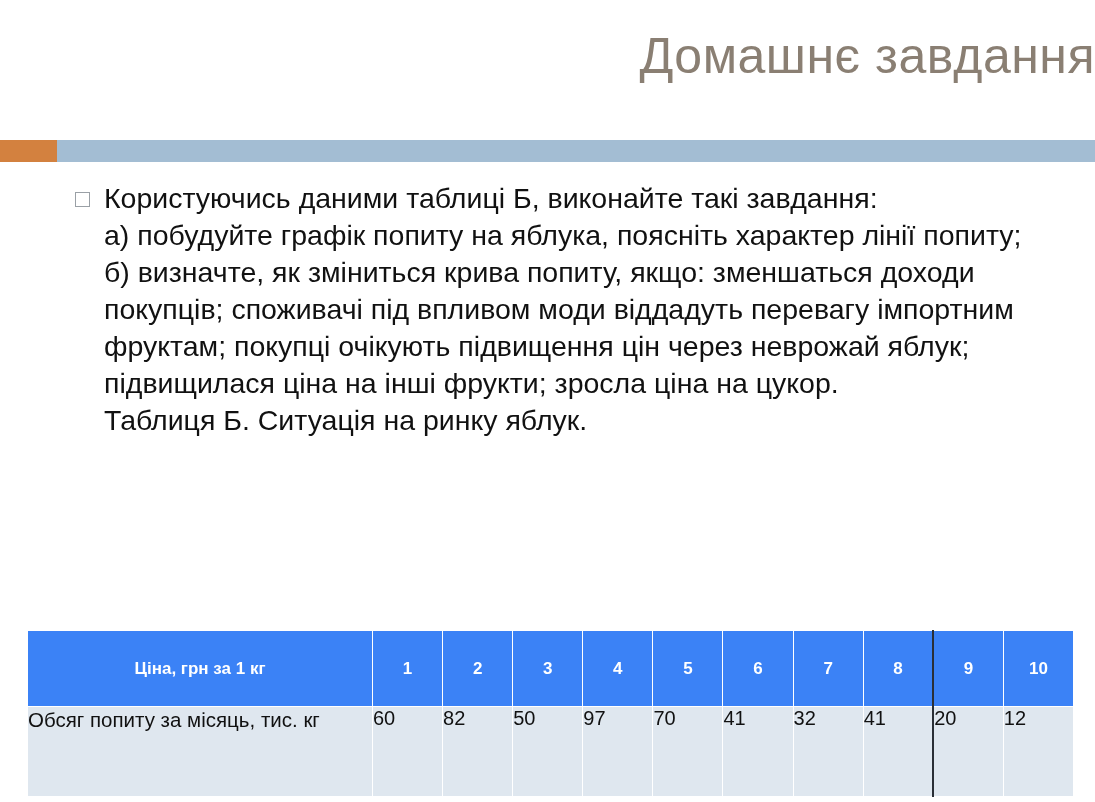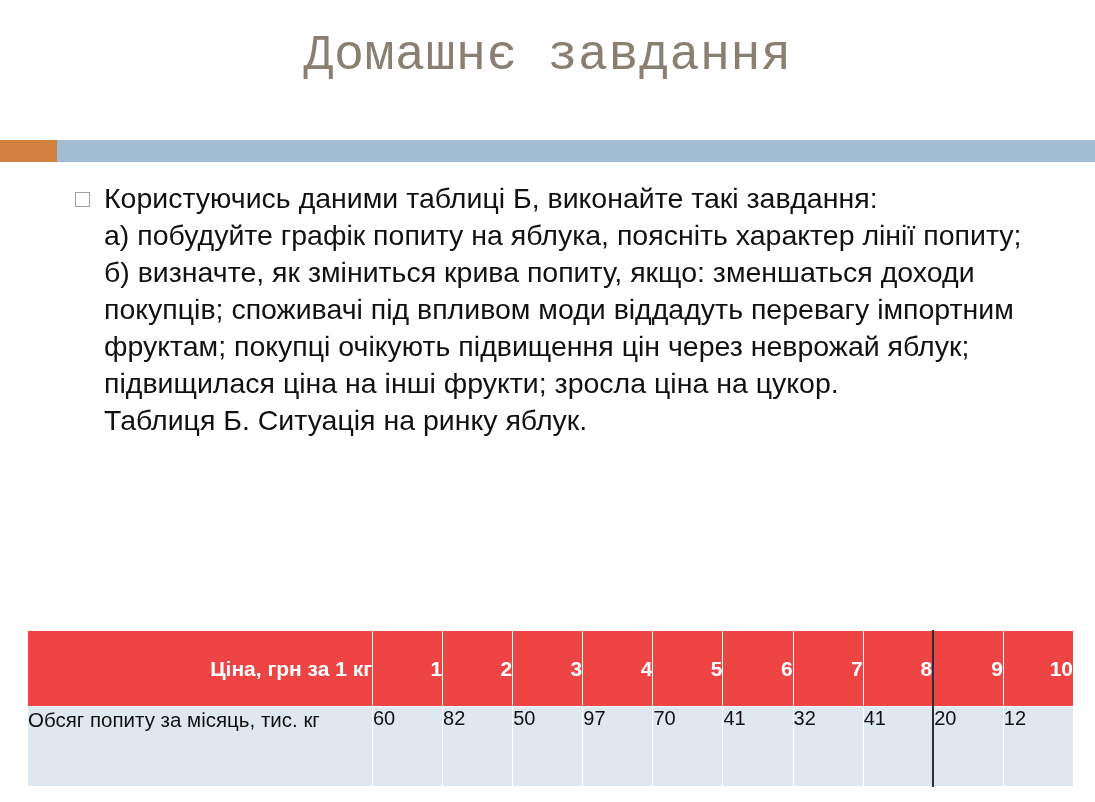--- a/index.html
+++ b/index.html
@@ -11,29 +11,28 @@
     height: 802px;
     background: #ffffff;
     font-family: "Liberation Sans", sans-serif;
     overflow: hidden;
     position: relative;
   }
 
   
   .slide-title {
     width: 100%;
-    text-align: center;
+    text-align: right;
     font-size: 50px;
     line-height: 1.05;
     color: #8a7f73;
     font-weight: normal;
     letter-spacing: 0.5px;
     padding-top: 30px;
     box-sizing: border-box;
-    font-family: Liberation Mono, monospace;
   }
 
   
   .divider {
     position: absolute;
     top: 140px;
     left: 0;
     width: 100%;
     height: 22px;
     display: flex;
@@ -88,38 +87,38 @@
     border-collapse: collapse;
     width: 100%;
     table-layout: fixed;
   }
   table.data-table th,
   table.data-table td {
     border: 1px solid #ffffff;
     padding: 0;
   }
   thead th {
-    background: #ef4444;
+    background: #3b82f6;
     color: #ffffff;
-    font-size: 21px;
+    font-size: 17px;
     font-weight: bold;
-    text-align: right;
+    text-align: center;
     height: 76px;
     vertical-align: middle;
     padding-left: 10px;
     box-sizing: border-box;
   }
   thead th.label-col {
     width: 345px;
   }
   tbody td {
     background: #dfe7ef;
     color: #111111;
     font-size: 20px;
-    height: 80px;
+    height: 90px;
     vertical-align: top;
     padding: 14px 10px 0 10px;
     box-sizing: border-box;
   }
   tbody td.label-col {
     font-size: 20.5px;
     line-height: 1.25;
   }
   .sep-left {
     border-left: 2px solid #2a2f36 !important;

